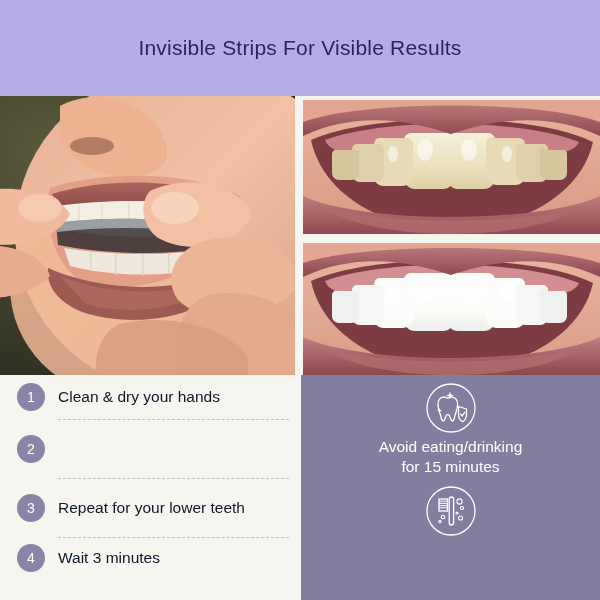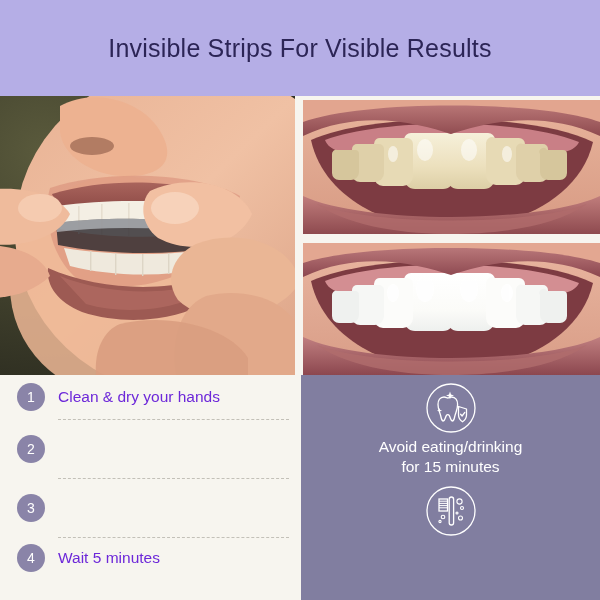--- a/index.html
+++ b/index.html
@@ -24,21 +24,21 @@
   .header {
     position: absolute;
     left: 0; top: 0;
     width: 600px; height: 96px;
     background: #b5aee6;
     display: flex;
     align-items: center;
     justify-content: center;
   }
   .header-title {
-    font-size: 25px;
+    font-size: 21px;
     letter-spacing: 0.2px;
     color: #2c2556;
     font-weight: 400;
     white-space: nowrap;
   }
 
   
   .photo-left {
     position: absolute;
     left: 0; top: 96px;
@@ -86,21 +86,21 @@
     color: #ffffff;
     font-size: 14px;
     display: flex;
     align-items: center;
     justify-content: center;
     margin-right: 13px;
   }
   .step-text {
     font-size: 15.5px;
     line-height: 20px;
-    color: #6d28d9;
+    color: #0f172a;
   }
   .divider {
     height: 0;
     margin-left: 58px;
     margin-right: 8px;
     border-top: 1px dashed #c3c0b8;
   }
   .step-1  { height: 44px; }
   .step-2  { height: 58px; }
   .step-3  { height: 58px; }
@@ -307,26 +307,27 @@
     </div>
     <div class="divider"></div>
 
     <div class="step step-2">
       <div class="step-num">2</div>
     </div>
     <div class="divider"></div>
 
     <div class="step step-3">
       <div class="step-num">3</div>
+      <div class="step-text">Repeat for your lower teeth</div>
     </div>
     <div class="divider"></div>
 
     <div class="step step-4">
       <div class="step-num">4</div>
-      <div class="step-text">Wait 5 minutes</div>
+      <div class="step-text">Wait 3 minutes</div>
     </div>
 
   </div>
 
   <div class="tips-panel">
 
     <div class="tip">
       <svg class="tip-icon" viewBox="0 0 52 52">
         <circle cx="26" cy="26" r="24" fill="none" stroke="#ffffff" stroke-width="1.3"></circle>
 

